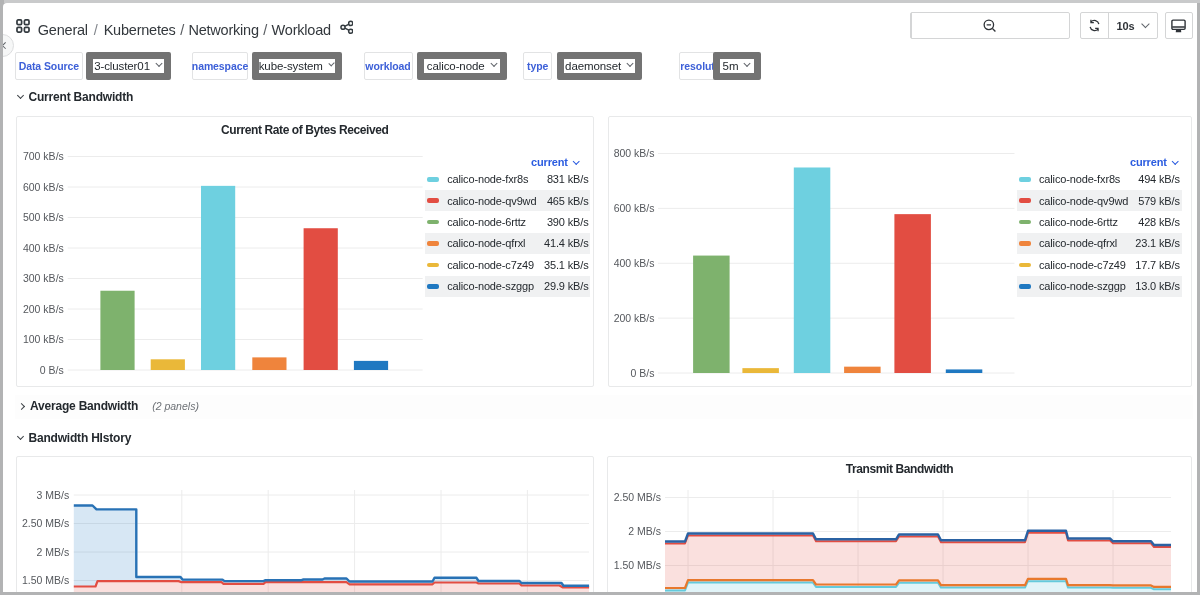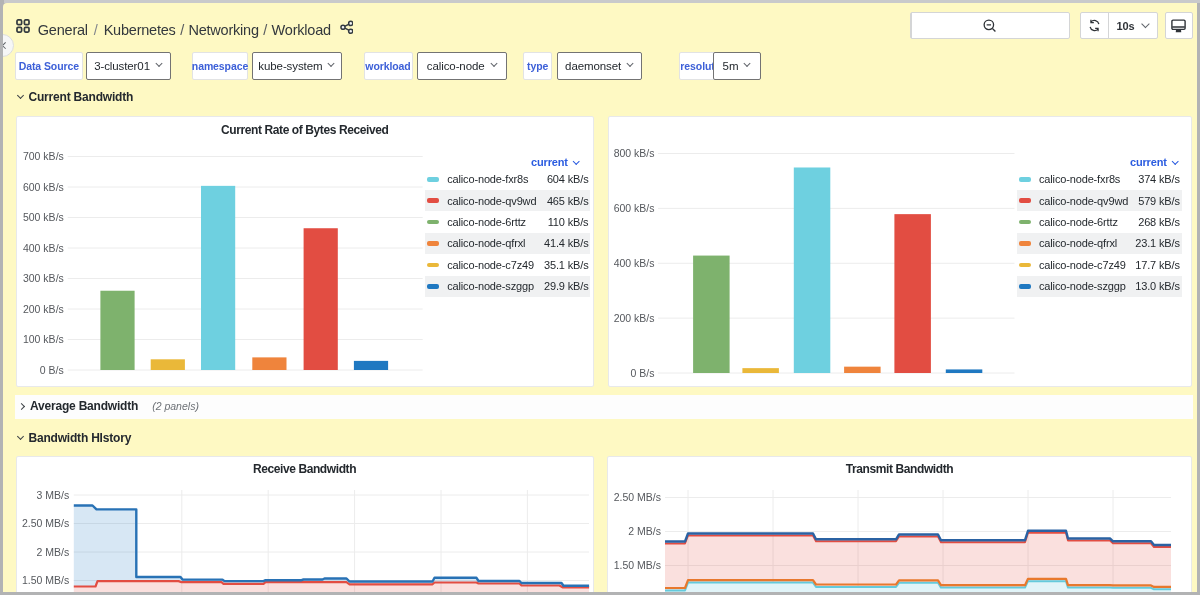--- a/index.html
+++ b/index.html
@@ -1,34 +1,34 @@
 <!DOCTYPE html>
 <html><head>
 <meta charset="utf-8">
 <style>
 * { margin:0; padding:0; box-sizing:border-box; }
 html,body { width:1200px; height:595px; overflow:hidden; }
 body { background:#b2b3b4; font-family:"Liberation Sans", sans-serif; position:relative; }
-.page { position:absolute; left:3px; top:2.5px; width:1193.5px; height:589px; background:#fef9c3; overflow:hidden; border-top-left-radius:4px; }
+.page { position:absolute; left:3px; top:2.5px; width:1193.5px; height:589px; background:#ffffff; overflow:hidden; border-top-left-radius:4px; }
 
 .crumbs { position:absolute; left:34.8px; top:15px; height:24px; line-height:24px; font-size:14.5px; letter-spacing:-0.22px; color:#33383d; white-space:nowrap; }
 .crumbs .sep { color:#83878d; padding:0 6px; } .crumbs .sep2 { color:#55595e; padding:0 4.5px; }
 .gridicon { position:absolute; left:12.8px; top:16.8px; }
 .shareicon { position:absolute; left:336.5px; top:17px; }
 
 .halfcirc { position:absolute; left:-12px; top:31px; width:23px; height:23px; border-radius:50%; background:#f6f7f7; border:1px solid #dcddde; }
 .halfcirc:after { content:""; position:absolute; left:10.5px; top:8.7px; width:3.6px; height:3.6px; border-left:1.3px solid #5f6368; border-bottom:1.3px solid #5f6368; transform:rotate(45deg); }
 
 .btn { position:absolute; top:9.5px; height:27px; background:#ffffff; border:1px solid #d4d5d6; border-radius:2px; display:flex; align-items:center; color:#2f3338; font-size:11px; letter-spacing:-0.1px; white-space:nowrap; }
 .btn .div { width:1px; height:100%; background:#d4d5d6; }
 .caret { display:inline-block; width:5.5px; height:5.5px; border-right:1.6px solid #62666c; border-bottom:1.6px solid #62666c; transform:rotate(45deg) translate(-1px,-2px); margin-left:7px; }
 
 .fl, .fv { position:absolute; top:49px; height:28px; background:#fff; border-radius:2px; display:flex; align-items:center; justify-content:center; white-space:nowrap; }
 .fl { border:1px solid #e2e3e4; color:#3d60d8; font-size:10.5px; letter-spacing:-0.1px; font-weight:bold; }
-.fv { border:1px solid #737373; color:#24292e; font-size:11.5px; letter-spacing:-0.1px; }
+.fv { border:7px solid #737373; color:#24292e; font-size:11.5px; letter-spacing:-0.1px; }
 .fv .caret { margin-left:6px; margin-right:2px; width:4.6px; height:4.6px; border-width:1.4px; }
 
 .rowhead { position:absolute; font-size:12px; letter-spacing:-0.2px; font-weight:bold; color:#24292e; white-space:nowrap; }
 .chev-d, .chev-r { display:inline-block; width:5px; height:5px; }
 .chev-d { border-right:1.7px solid #3c4046; border-bottom:1.7px solid #3c4046; transform:rotate(45deg); margin-right:6px; position:relative; top:-3px; }
 .chev-r { border-right:1.7px solid #3c4046; border-bottom:1.7px solid #3c4046; transform:rotate(-45deg); margin-right:6px; position:relative; top:-1px; }
 .avgstrip { position:absolute; left:11.5px; top:392px; width:1178px; height:24px; background:#fdfdfd; }
 .panelcount { font-weight:normal; font-style:italic; font-size:10.5px; letter-spacing:0; color:#6e7277; margin-left:14px; }
 
 .panel { position:absolute; background:#fff; border:1px solid #e8e9ea; border-radius:2px; }
@@ -130,31 +130,31 @@
       <rect x="184" y="68.86" width="34.2" height="184.14" fill="#6ED0E0"></rect>
       <rect x="235.3" y="240.38" width="34.2" height="12.62" fill="#EF843C"></rect>
       <rect x="286.6" y="111.24" width="34.2" height="141.76" fill="#E24D42"></rect>
       <rect x="336.9" y="243.88" width="34.2" height="9.12" fill="#1F78C1"></rect>
     </svg>
     <div class="leg" style="left:408.2px; top:0; width:165.3px; height:200px;">
       <div class="legcur" style="right:12.6px; top:39px;">current<span class="caret" style="border-color:#2b5ce0;width:5px;height:5px;margin-left:5px;"></span></div>
       <div class="legrow" style="left:0; top:52px; width:100%;">
           <span class="legmark" style="background:#6ED0E0;"></span>
           <span class="legname">calico-node-fxr8s</span>
-          <span class="legval">604 kB/s</span>
+          <span class="legval">831 kB/s</span>
         </div>
       <div class="legrow alt" style="left:0; top:73.4px; width:100%;">
           <span class="legmark" style="background:#E24D42;"></span>
           <span class="legname">calico-node-qv9wd</span>
           <span class="legval">465 kB/s</span>
         </div>
       <div class="legrow" style="left:0; top:94.8px; width:100%;">
           <span class="legmark" style="background:#7EB26D;"></span>
           <span class="legname">calico-node-6rttz</span>
-          <span class="legval">110 kB/s</span>
+          <span class="legval">390 kB/s</span>
         </div>
       <div class="legrow alt" style="left:0; top:116.2px; width:100%;">
           <span class="legmark" style="background:#EF843C;"></span>
           <span class="legname">calico-node-qfrxl</span>
           <span class="legval">41.4 kB/s</span>
         </div>
       <div class="legrow" style="left:0; top:137.6px; width:100%;">
           <span class="legmark" style="background:#EAB839;"></span>
           <span class="legname">calico-node-c7z49</span>
           <span class="legval">35.1 kB/s</span>
@@ -184,31 +184,31 @@
       <rect x="184.8" y="50.49" width="36.5" height="205.51" fill="#6ED0E0"></rect>
       <rect x="235.1" y="249.66" width="36.5" height="6.34" fill="#EF843C"></rect>
       <rect x="285.4" y="97.14" width="36.5" height="158.86" fill="#E24D42"></rect>
       <rect x="336.8" y="252.43" width="36.5" height="3.57" fill="#1F78C1"></rect>
     </svg>
     <div class="leg" style="left:408.5px; top:0; width:164.8px; height:200px;">
       <div class="legcur" style="right:5.0px; top:39px;">current<span class="caret" style="border-color:#2b5ce0;width:5px;height:5px;margin-left:5px;"></span></div>
       <div class="legrow" style="left:0; top:52px; width:100%;">
           <span class="legmark" style="background:#6ED0E0;"></span>
           <span class="legname">calico-node-fxr8s</span>
-          <span class="legval">374 kB/s</span>
+          <span class="legval">494 kB/s</span>
         </div>
       <div class="legrow alt" style="left:0; top:73.4px; width:100%;">
           <span class="legmark" style="background:#E24D42;"></span>
           <span class="legname">calico-node-qv9wd</span>
           <span class="legval">579 kB/s</span>
         </div>
       <div class="legrow" style="left:0; top:94.8px; width:100%;">
           <span class="legmark" style="background:#7EB26D;"></span>
           <span class="legname">calico-node-6rttz</span>
-          <span class="legval">268 kB/s</span>
+          <span class="legval">428 kB/s</span>
         </div>
       <div class="legrow alt" style="left:0; top:116.2px; width:100%;">
           <span class="legmark" style="background:#EF843C;"></span>
           <span class="legname">calico-node-qfrxl</span>
           <span class="legval">23.1 kB/s</span>
         </div>
       <div class="legrow" style="left:0; top:137.6px; width:100%;">
           <span class="legmark" style="background:#EAB839;"></span>
           <span class="legname">calico-node-c7z49</span>
           <span class="legval">17.7 kB/s</span>
@@ -220,21 +220,20 @@
         </div>
     </div>
   </div>
 
   <div class="avgstrip"></div>
   <div class="rowhead" style="left:16px; top:396.5px;"><span class="chev-r"></span>Average Bandwidth<span class="panelcount">(2 panels)</span></div>
 
   <div class="rowhead" style="left:14.5px; top:428px;"><span class="chev-d"></span>Bandwidth HIstory</div>
 
   <div class="panel" style="left:12.5px; top:453px; width:578px; height:172px;">
-    <div class="ptitle">Receive Bandwidth</div>
     <svg width="576" height="170" viewBox="0 0 576 170" style="position:absolute;left:0;top:0;">
       <line x1="56.8" y1="38" x2="572" y2="38" stroke="#ececec" stroke-width="1"></line>
       <text x="52.2" y="41.7" font-size="10.5" fill="#55585d" text-anchor="end">3 MB/s</text>
       <line x1="56.8" y1="66.5" x2="572" y2="66.5" stroke="#ececec" stroke-width="1"></line>
       <text x="52.2" y="70.2" font-size="10.5" fill="#55585d" text-anchor="end">2.50 MB/s</text>
       <line x1="56.8" y1="95" x2="572" y2="95" stroke="#ececec" stroke-width="1"></line>
       <text x="52.2" y="98.7" font-size="10.5" fill="#55585d" text-anchor="end">2 MB/s</text>
       <line x1="56.8" y1="123.5" x2="572" y2="123.5" stroke="#ececec" stroke-width="1"></line>
       <text x="52.2" y="127.2" font-size="10.5" fill="#55585d" text-anchor="end">1.50 MB/s</text>
       <line x1="164.8" y1="33" x2="164.8" y2="170" stroke="#ececec" stroke-width="1"></line>

